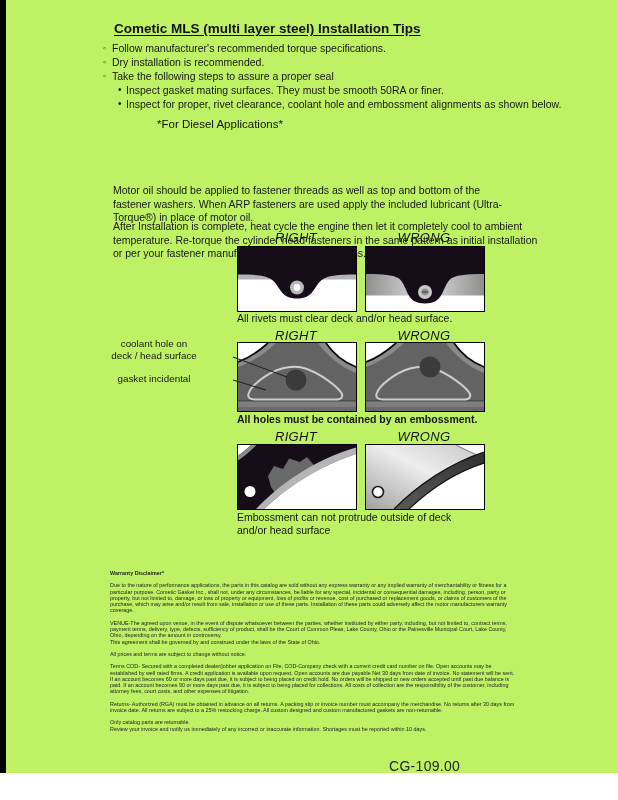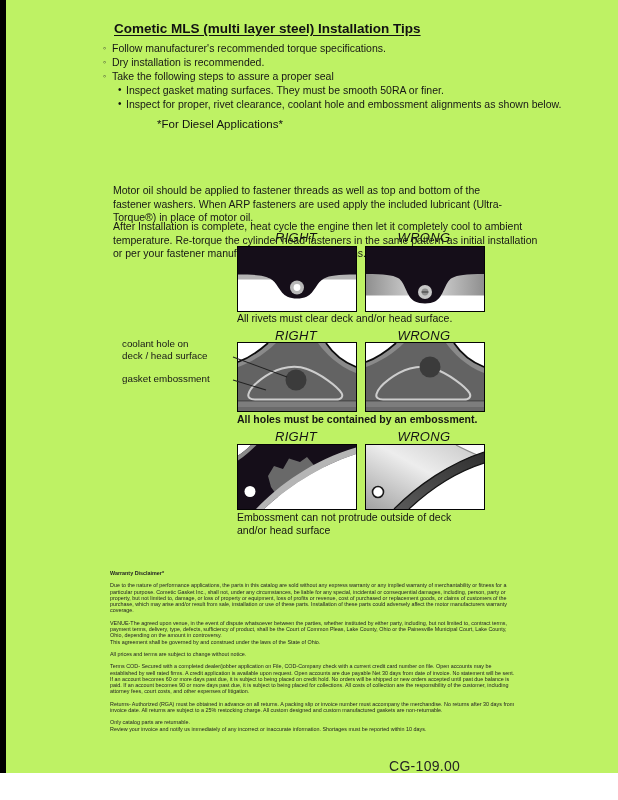--- a/index.html
+++ b/index.html
@@ -19,21 +19,21 @@
   .diesel-heading{position:absolute;left:113px;top:118px;font-size:11.5px;font-weight:normal;color:#111;margin-left:44px;}
   .para{position:absolute;left:113px;font-size:10.5px;line-height:13.5px;color:#161616;margin-top:48px;}
   .p1{top:136px;width:404px;}
   .p2{top:172px;width:428px;}
   .p3{top:212px;width:430px;}
 
   .rw-label{position:absolute;width:118px;text-align:center;font-size:13px;letter-spacing:.3px;color:#141414;font-style:italic;}
   .dbox{position:absolute;width:118px;border:1.5px solid #040404;background:#fff;line-height:0;}
   .dbox svg{display:block;}
   .caption{position:absolute;left:237px;font-size:10.5px;line-height:13px;color:#141414;}
-  .side-label{position:absolute;left:122px;width:126px;text-align:left;font-size:9.8px;line-height:11.5px;color:#161616;}
+  .side-label{position:absolute;left:91px;width:126px;text-align:center;font-size:9.8px;line-height:11.5px;color:#161616;}
   .overlay{position:absolute;left:0;top:0;pointer-events:none;}
 
   .warranty{position:absolute;left:110px;top:570px;width:408px;font-size:5.4px;line-height:6.3px;color:#222;}
   .warranty .w-head{font-weight:bold;margin-bottom:6px;}
   .warranty .w-group{margin-bottom:6px;}
 
   .footer-code{position:absolute;left:389px;top:758px;font-size:14px;letter-spacing:.3px;color:#242424;}
 </style>
 </head>
 <body>
@@ -101,21 +101,21 @@
   </div>
   <div class="caption" style="top:312px;">All rivets must clear deck and/or head surface.</div>
 
   <div class="rw-label" style="left:237px;top:328px;">RIGHT</div>
   <div class="rw-label" style="left:365px;top:328px;">WRONG</div>
 
   <div class="side-label" style="top:338px;">
     <div>coolant hole on</div>
     <div>deck / head surface</div>
   </div>
-  <div class="side-label" style="top:373px;">gasket embossment</div>
+  <div class="side-label" style="top:373px;">gasket incidental</div>
 
   <div class="dbox" style="left:237px;top:342px;">
     <svg width="118" height="68" viewBox="0 0 118 68">
       <rect width="118" height="68" fill="#636363"></rect>
       <path d="M0,0 L38,0 C28,10 14,19 0,24 Z" fill="#8a8a8a"></path>
       <path d="M80,0 L118,0 L118,30 C100,23 88,11 80,0 Z" fill="#8a8a8a"></path>
       <path d="M0,0 L30,0 C21,8 11,15 0,19 Z" fill="#ffffff"></path>
       <path d="M88,0 L118,0 L118,24 C103,18 94,9 88,0 Z" fill="#ffffff"></path>
       <path d="M30,0 C21,8 11,15 0,19" stroke="#0d0d0d" stroke-width="1.8" fill="none"></path>
       <path d="M88,0 C94,9 103,18 118,24" stroke="#0d0d0d" stroke-width="1.8" fill="none"></path>

